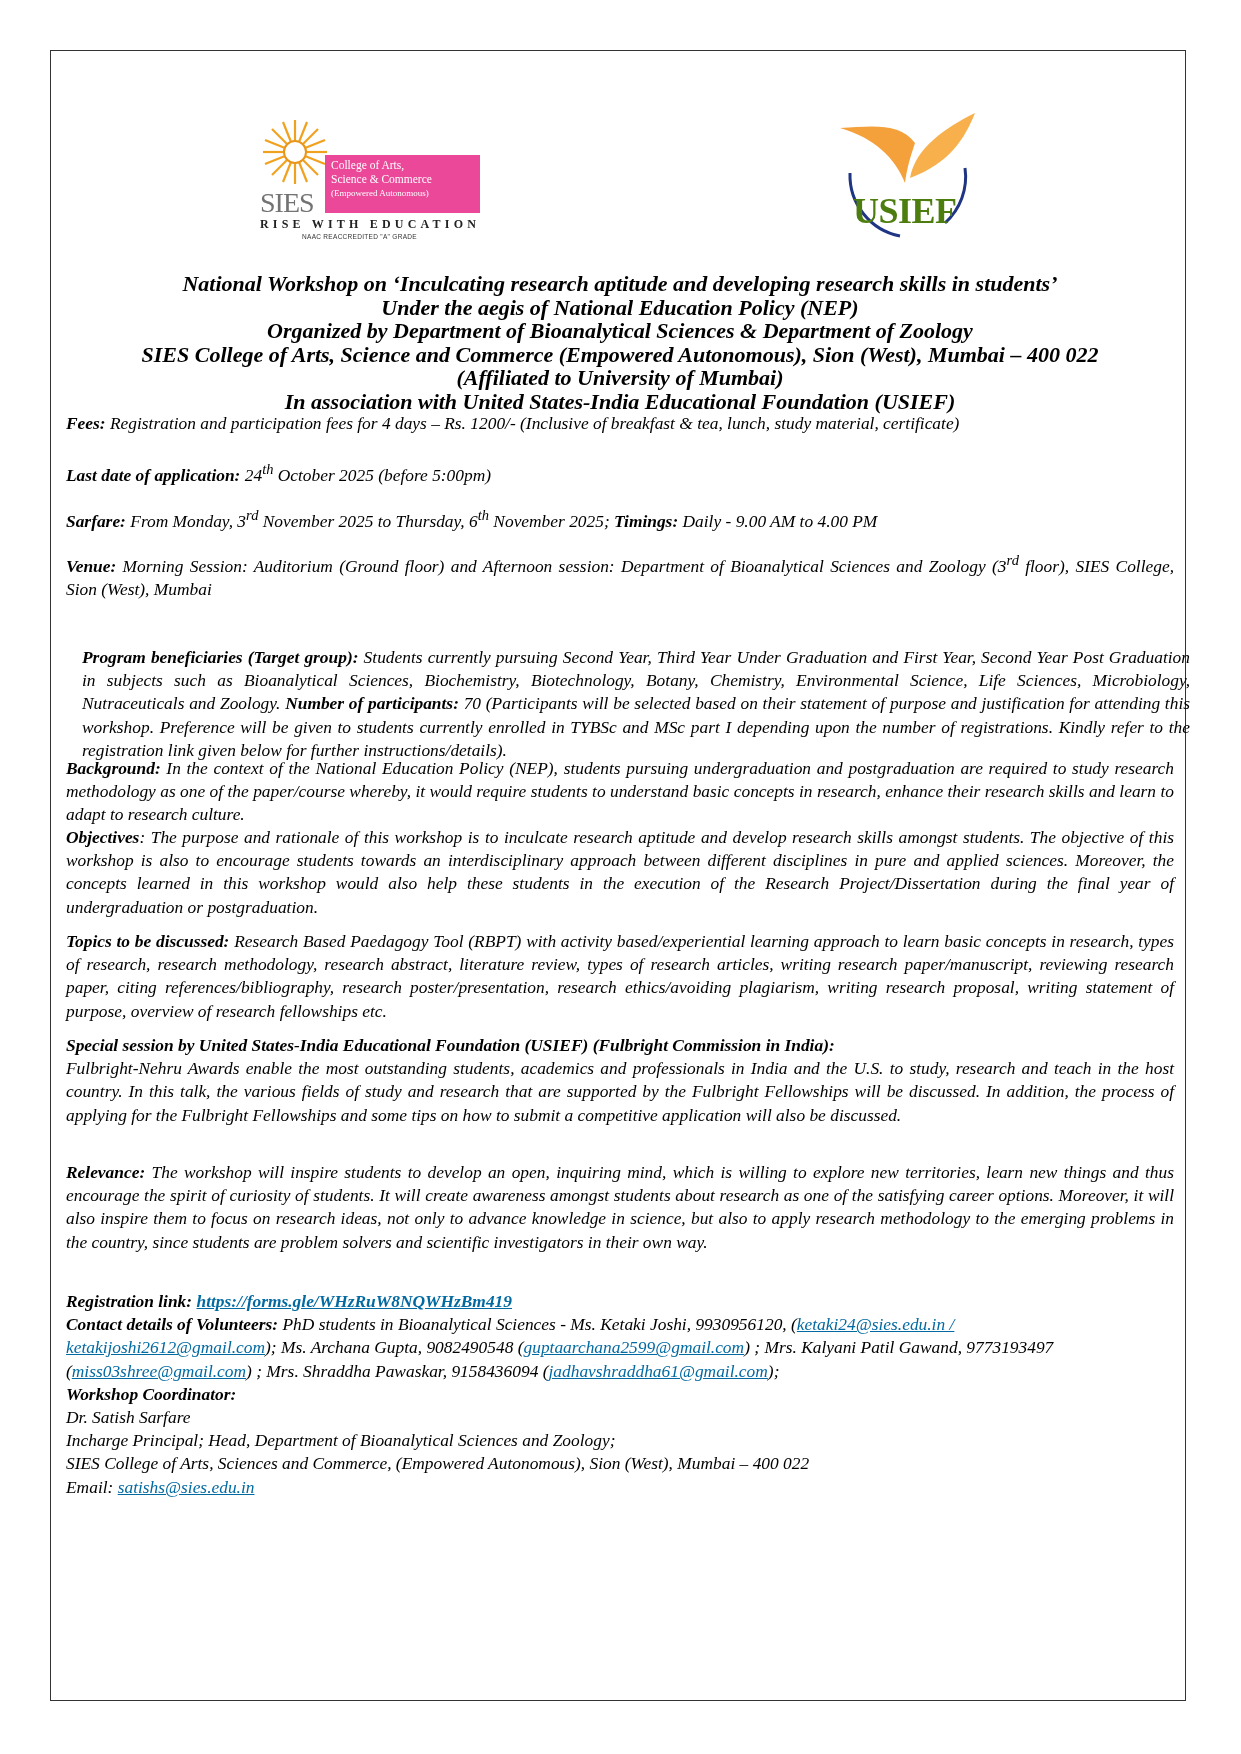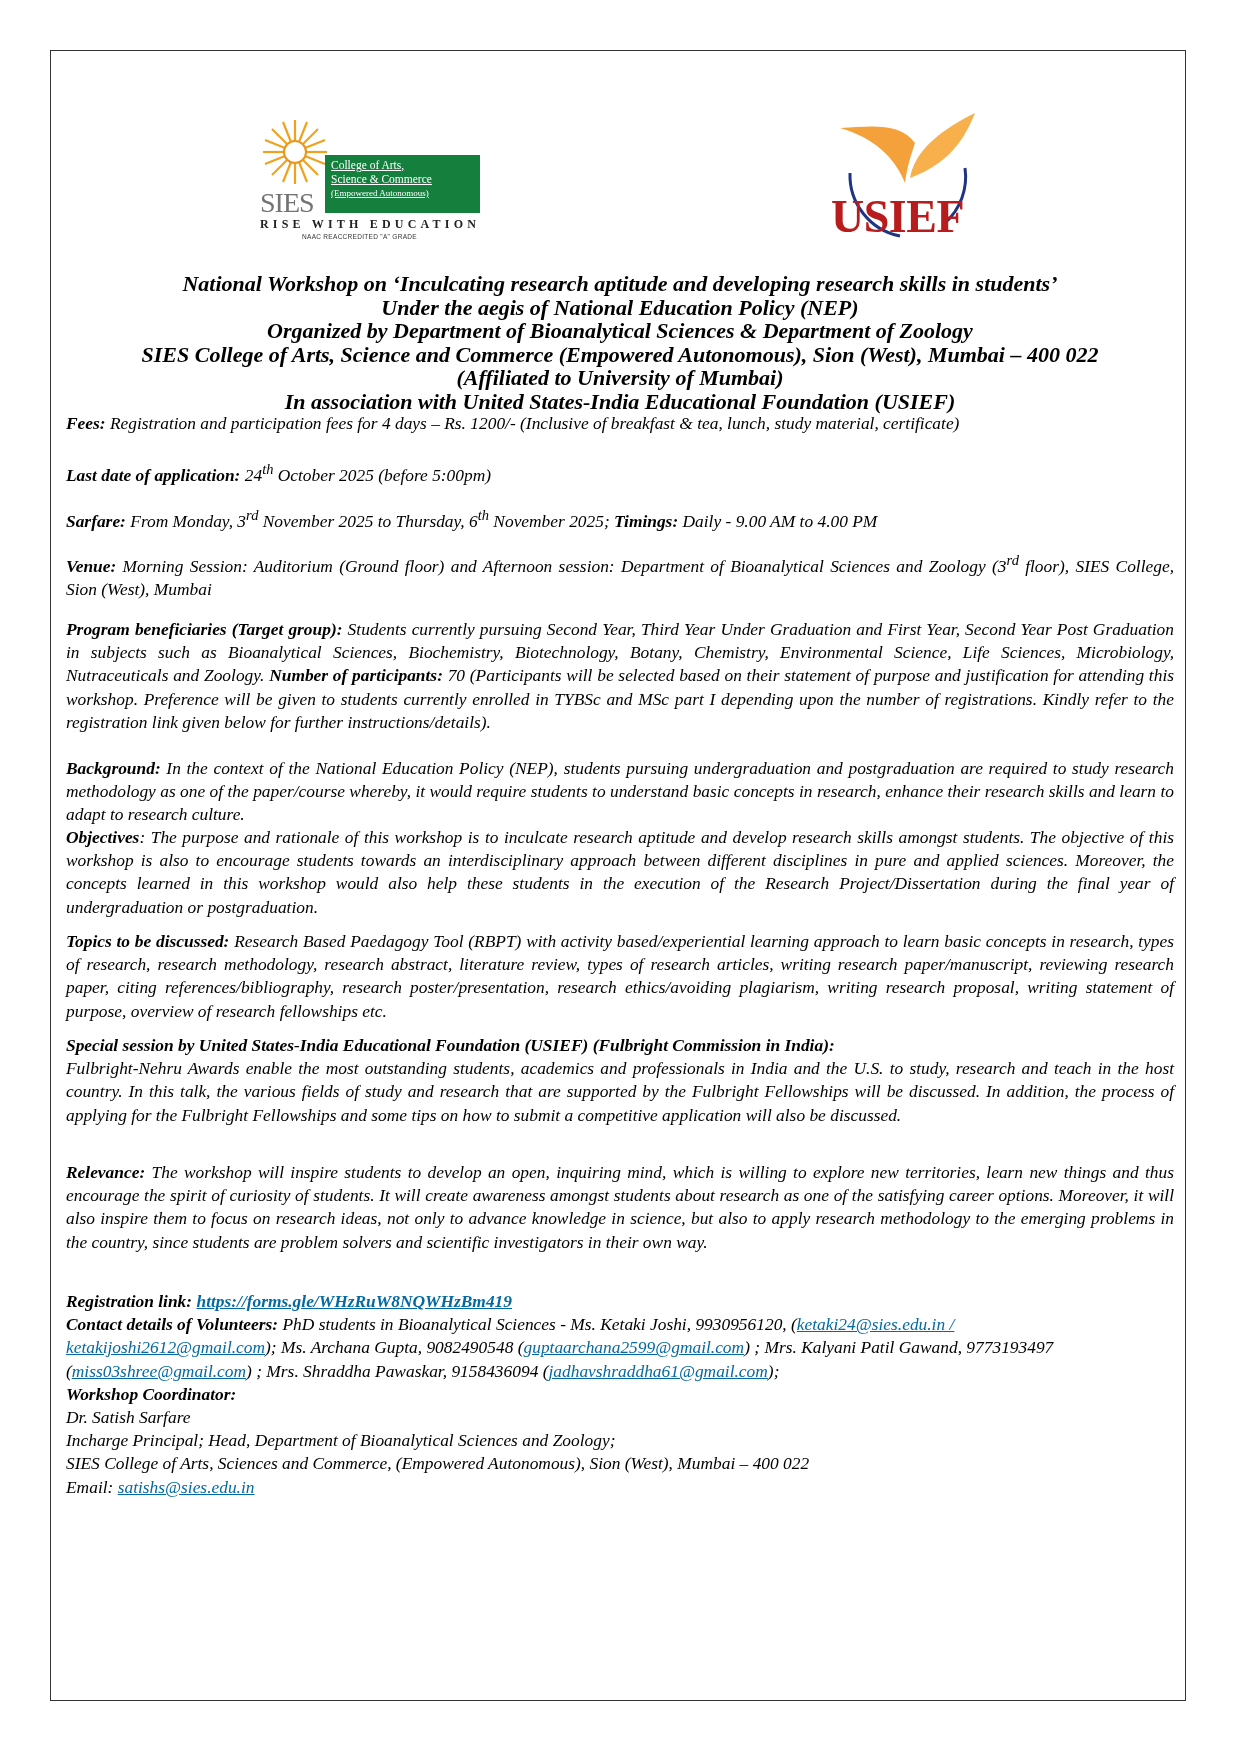--- a/index.html
+++ b/index.html
@@ -4,27 +4,27 @@
 <style>
   html, body { margin: 0; padding: 0; background: #ffffff; }
   body { width: 1241px; height: 1754px; position: relative; overflow: hidden;
          font-family: "Liberation Serif", "DejaVu Serif", serif; color: #000; }
   .frame { position: absolute; left: 50px; top: 50px; width: 1136px; height: 1651px;
            border: 1.5px solid #333; box-sizing: border-box; }
   .logo-sies { position: absolute; left: 260px; top: 125px; width: 220px; height: 120px; }
   .logo-usief { position: absolute; left: 815px; top: 98px; width: 170px; height: 150px; }
   .sies-word { position: absolute; left: 0; top: 62px; font-family: Liberation Serif, serif;
                font-size: 28px; color: #737373; letter-spacing: -1px; }
-  .sies-box { position: absolute; left: 65px; top: 30px; width: 155px; height: 58px; background: #15803d;
-              color: #fff; font-size: 11.5px; line-height: 14px; padding: 3px 6px; box-sizing: border-box; text-decoration: underline; }
+  .sies-box { position: absolute; left: 65px; top: 30px; width: 155px; height: 58px; background: #ec4899;
+              color: #fff; font-size: 11.5px; line-height: 14px; padding: 3px 6px; box-sizing: border-box; }
   .sies-box .sub { font-size: 9px; }
   .sies-tag { position: absolute; left: 0; top: 92px; font-size: 12px; font-weight: bold; letter-spacing: 4.2px; color: #222; white-space: nowrap; }
   .sies-naac { position: absolute; left: 42px; top: 108px; font-family: "Liberation Sans", sans-serif; font-size: 6.5px; color: #333; white-space: nowrap; letter-spacing: .3px; }
-  .usief-word { position: absolute; left: 16px; top: 92px; font-family: "Liberation Serif", serif; font-weight: bold;
-                font-size: 46px; color: #b91c1c; letter-spacing: -0.5px; }
+  .usief-word { position: absolute; left: 38px; top: 92px; font-family: "Liberation Serif", serif; font-weight: bold;
+                font-size: 36px; color: #4d7c0f; letter-spacing: -0.5px; }
   .header { position: absolute; left: 60px; top: 272px; width: 1120px; text-align: center;
             font-style: italic; font-weight: bold; font-size: 22px; line-height: 23.5px; }
   .para { position: absolute; left: 66px; width: 1108px; font-style: italic; font-size: 17.4px;
           line-height: 23.2px; text-align: justify; }
   .lbl { font-weight: bold; }
   a.lnk { color: #0369a1; text-decoration: underline; }
   .nojust { text-align: left; }
 </style>
 </head>
 <body>
@@ -92,21 +92,21 @@
 </div>
 
 <div class="para nojust" style="top:504px;">
   <span class="lbl">Sarfare:</span><span> From Monday, 3</span><sup>rd</sup><span> November 2025 to Thursday, 6</span><sup>th</sup><span> November 2025; </span><span class="lbl">Timings:</span><span> Daily - 9.00 AM to 4.00 PM</span>
 </div>
 
 <div class="para" style="top:549px;">
   <span class="lbl">Venue:</span><span> Morning Session: Auditorium (Ground floor) and Afternoon session: Department of Bioanalytical Sciences and Zoology (3</span><sup>rd</sup><span> floor), SIES College, Sion (West), Mumbai</span>
 </div>
 
-<div class="para" style="top:618px;">
+<div class="para" style="top:646px;margin-left:16px;">
   <span class="lbl">Program beneficiaries (Target group):</span><span> Students currently pursuing Second Year, Third Year Under Graduation and First Year, Second Year Post Graduation in subjects such as Bioanalytical Sciences, Biochemistry, Biotechnology, Botany, Chemistry, Environmental Science, Life Sciences, Microbiology, Nutraceuticals and Zoology. </span><span class="lbl">Number of participants:</span><span> 70 (Participants will be selected based on their statement of purpose and justification for attending this workshop. Preference will be given to students currently enrolled in TYBSc and MSc part I depending upon the number of registrations. Kindly refer to the registration link given below for further instructions/details).</span>
 </div>
 
 <div class="para" style="top:757px;">
   <span class="lbl">Background:</span><span> In the context of the National Education Policy (NEP), students pursuing undergraduation and postgraduation are required to study research methodology as one of the paper/course whereby, it would require students to understand basic concepts in research, enhance their research skills and learn to adapt to research culture.</span>
 </div>
 
 <div class="para" style="top:826px;">
   <span class="lbl">Objectives</span><span>: The purpose and rationale of this workshop is to inculcate research aptitude and develop research skills amongst students. The objective of this workshop is also to encourage students towards an interdisciplinary approach between different disciplines in pure and applied sciences. Moreover, the concepts learned in this workshop would also help these students in the execution of the Research Project/Dissertation during the final year of undergraduation or postgraduation.</span>
 </div>

